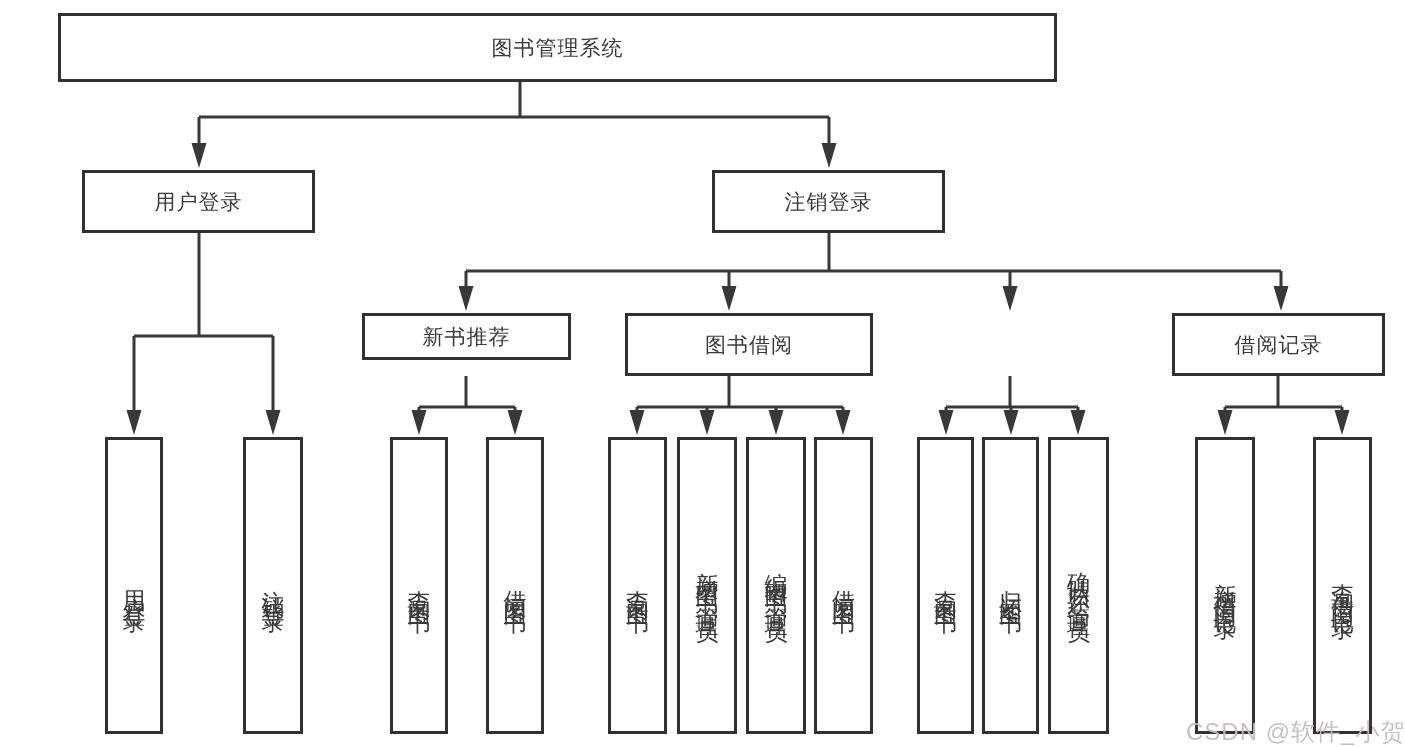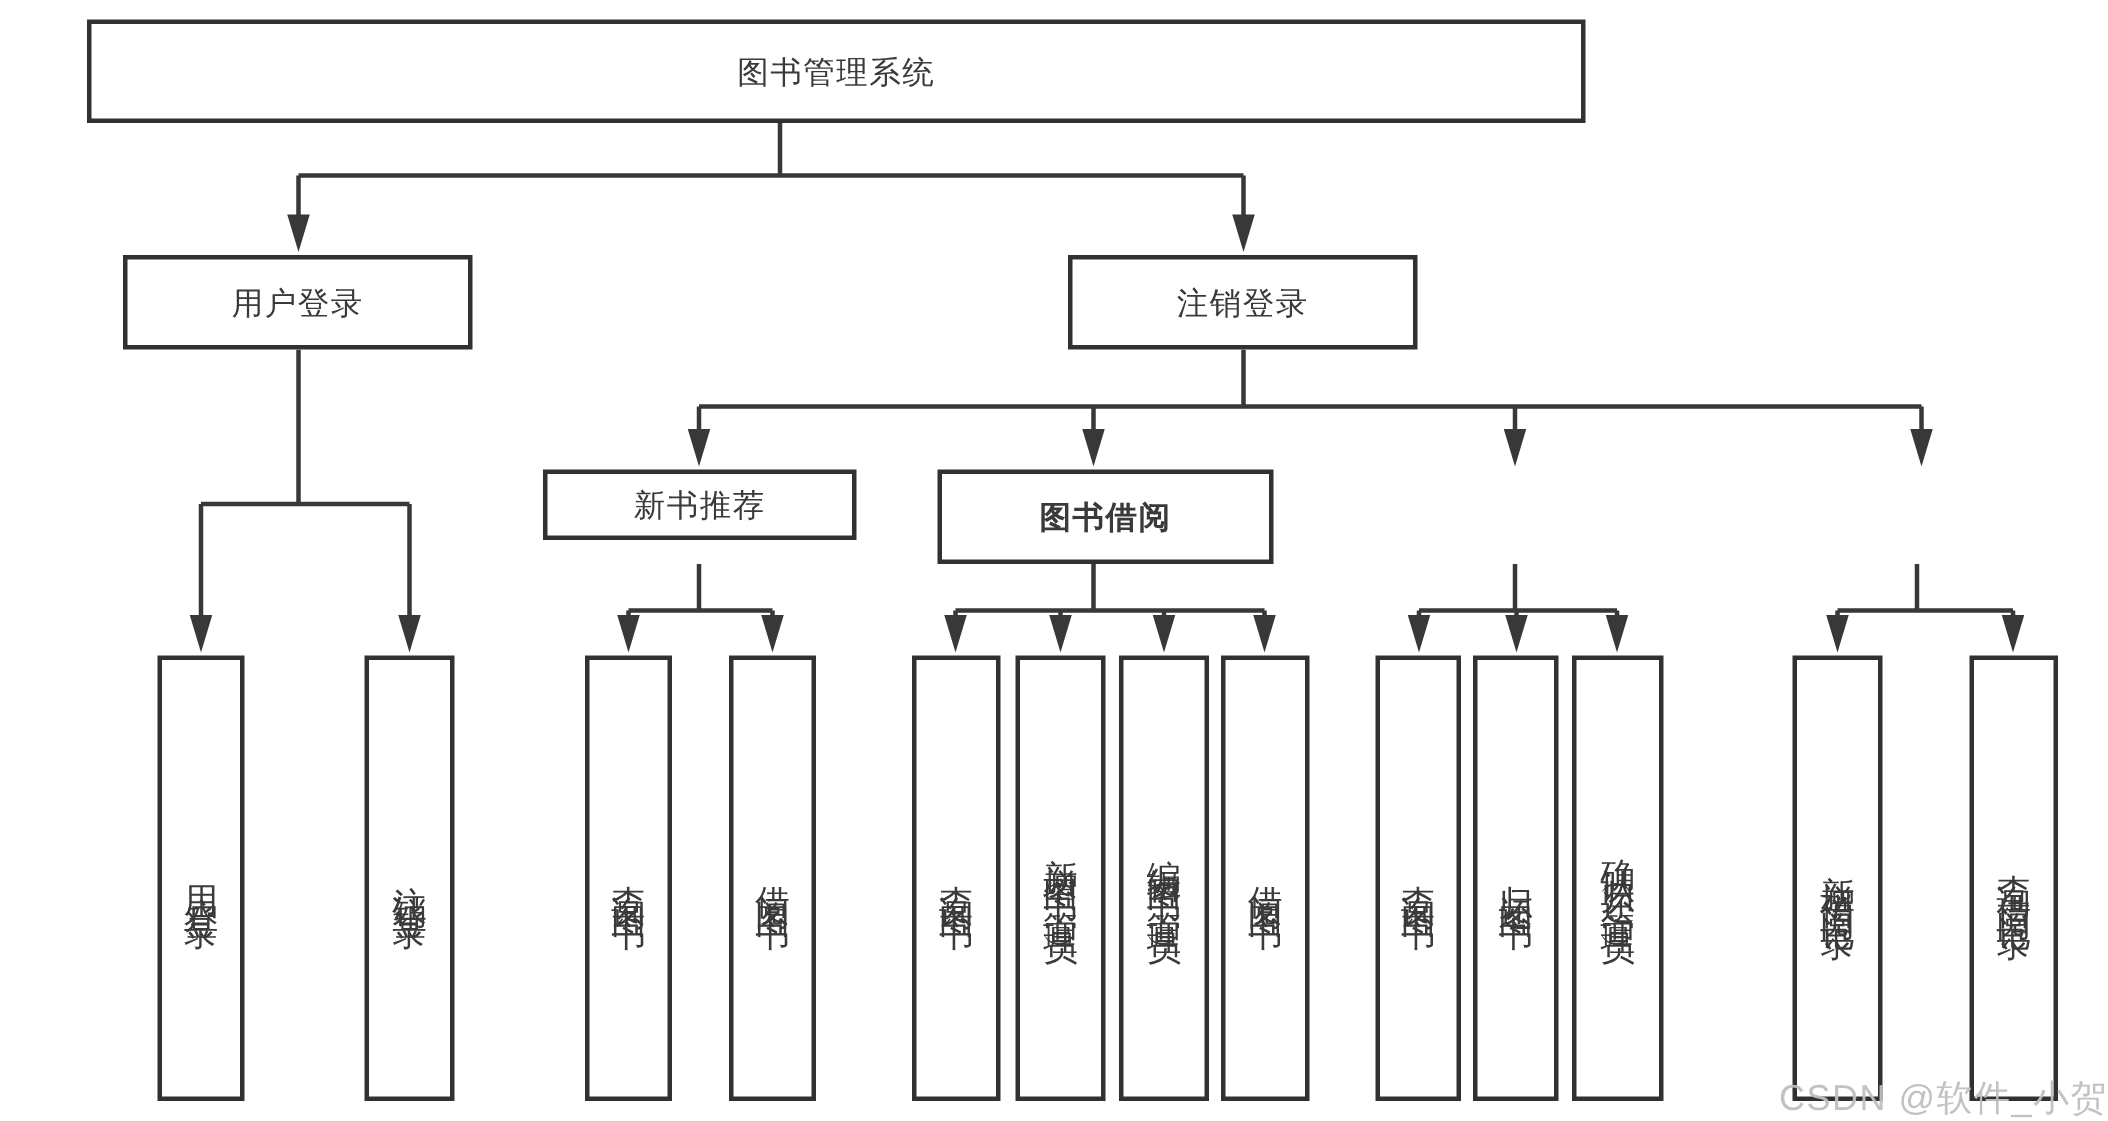--- a/index.html
+++ b/index.html
@@ -94,21 +94,22 @@
       <polygon points="1334.5,410 1349.5,410 1342,435"></polygon>
     </g>
   </svg>
 
   <div class="node hbox" style="left:21px; top:13px; width:999px; height:69px;margin-left:37px;">图书管理系统</div>
 
   <div class="node hbox" style="left:82px; top:170px; width:233px; height:63px;">用户登录</div>
   <div class="node hbox" style="left:712px; top:170px; width:233px; height:63px;">注销登录</div>
 
   <div class="node hbox" style="left:362px; top:313px; width:209px; height:47px;">新书推荐</div>
-  <div class="node hbox" style="left:625px; top:313px; width:224px; height:63px;font-weight:bold;">图书借阅</div>
+  <div class="node hbox" style="left:625px; top:313px; width:248px; height:63px;">图书借阅</div>
+  <div class="node hbox" style="left:1172px; top:313px; width:213px; height:63px;">借阅记录</div>
 
   <div class="node vbox" style="left:105px; top:437px; width:58px; height:297px;">用户登录</div>
   <div class="node vbox" style="left:243px; top:437px; width:60px; height:297px;">注销登录</div>
 
   <div class="node vbox" style="left:390px; top:437px; width:58px; height:297px;">查询图书</div>
   <div class="node vbox" style="left:486px; top:437px; width:58px; height:297px;">借阅图书</div>
 
   <div class="node vbox" style="left:608px; top:437px; width:59px; height:297px;">查询图书</div>
   <div class="node vbox" style="left:677px; top:437px; width:60px; height:297px;">新增图书（管理员）</div>
   <div class="node vbox" style="left:746px; top:437px; width:60px; height:297px;">编辑图书（管理员）</div>

